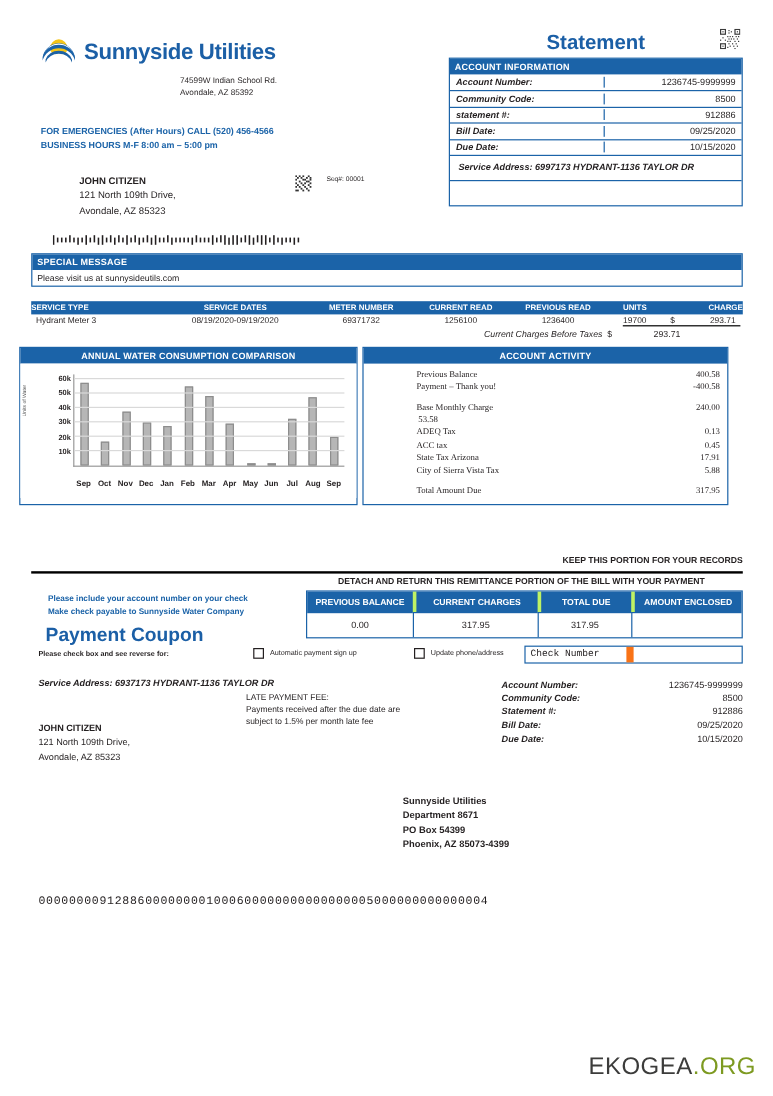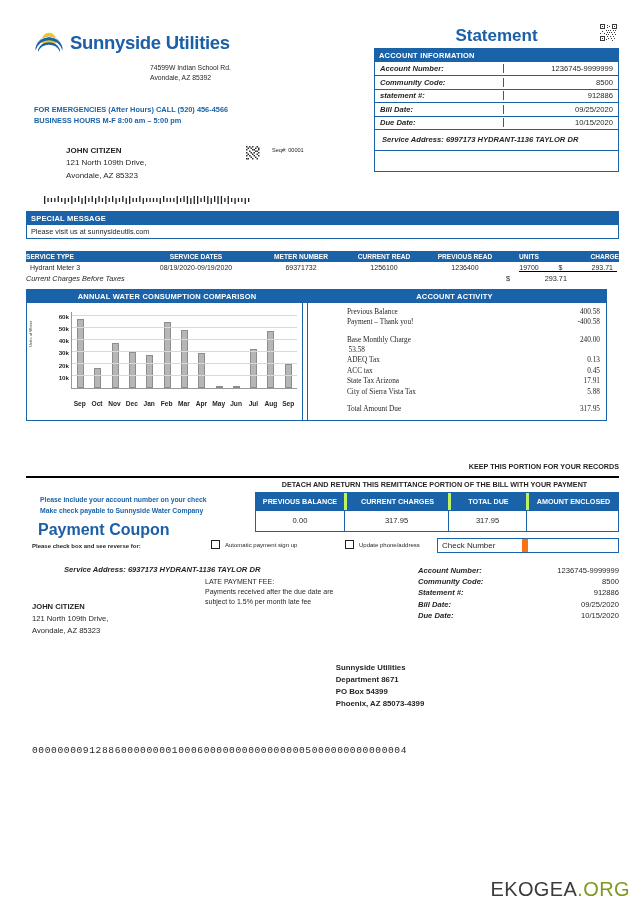--- a/index.html
+++ b/index.html
@@ -66,27 +66,27 @@
   .svc-line div { text-align:center; }
   .c1 { width:108px; text-align:left !important; padding-left:4px; }
   .c2 { width:124px; }
   .c3 { width:86px; }
   .c4 { width:80px; }
   .c5 { width:82px; }
   .c6 { width:46px; }
   .c7 { width:17px; }
   .c8 { width:50px; text-align:right !important; padding-right:6px; }
   .svc-total { display:flex; font-size:7.3px; padding-top:3px; }
-  .tot-lbl { width:480px; font-style:italic; padding-right:4px; }
+  .tot-lbl { width:480px; text-align:right; font-style:italic; padding-right:4px; }
   .tot-dol { width:17px; }
   .tot-amt { width:50px; text-align:right; padding-right:6px; }
   .rule-chg { position:absolute; left:519px; top:271px; width:98px; border-top:1.6px solid #000; }
 
   
-  .chart-panel { position:absolute; left:26px; top:289px; width:282px; height:132px;
+  .chart-panel { position:absolute; left:16px; top:289px; width:282px; height:132px;
                  border:1.6px solid #1b63a8; }
   .chart-area { position:relative; width:100%; height:112px; background:#fff; }
   .ylab { position:absolute; left:1px; top:44px; font-size:4.2px; color:#555;
           transform:rotate(-90deg); transform-origin:left top; white-space:nowrap; }
   .plot { position:absolute; left:44px; top:9px; right:10px; bottom:26px;
           border-left:1px solid #9a9a9a; border-bottom:1px solid #9a9a9a; }
   .grid { position:absolute; left:0; right:0; border-top:1px solid #d9d9d9; }
   .bars { position:absolute; left:0; right:0; bottom:0; top:0; display:flex;
           align-items:flex-end; justify-content:space-around; }
   .bar { width:7px; background:#b6b6b6; border:1px solid #8d8d8d; }
@@ -123,28 +123,28 @@
   .remit-head div { text-align:center; padding:4px 0; border-left:3px solid #bef264; line-height:1.25; }
   .remit-head div:first-child { border-left:none; }
   .remit-vals { display:flex; font-size:7.6px; }
   .remit-vals div { text-align:center; padding:5px 0 6px; border-left:1px solid #1b63a8;
                     border-top:1px solid #1b63a8; }
   .remit-vals div:first-child { border-left:none; }
   .rc1 { width:88px; } .rc2 { width:104px; } .rc3 { width:78px; } .rc4 { width:92px; }
 
   .chknum { position:absolute; left:437px; top:538px; width:182px; height:15px;
             border:1px solid #1b63a8; display:flex; }
-  .chknum .lbl { width:90px; border-right:6px solid #f97316; font-size:8px; padding:2px 0 0 4px; }
+  .chknum .lbl { width:90px; border-right:6px solid #f97316; font-size:8px; padding:2px 0 0 4px;font-family:Liberation Mono, monospace; }
 
   .cbox { position:absolute; width:8.5px; height:9px; border:1.3px solid #231f20; }
   .cbox-lbl { position:absolute; font-size:6px; }
 
   
   .cp-svc { position:absolute; left:32px; top:565px; font-size:7.6px; font-weight:bold;
-            font-style:italic;margin-left:32px; }
+            font-style:italic; }
   .cp-cust { position:absolute; left:32px; top:601px; font-size:7.6px; line-height:1.6; }
   .cp-cust .nm { font-weight:bold; }
   .late { position:absolute; left:205px; top:577px; width:150px; font-size:7px; line-height:1.45; }
   .late .hd { }
   .cp-acct { position:absolute; left:418px; top:565px; width:201px; }
   .cp-acct .r { display:flex; font-size:7.6px; line-height:1.48; }
   .cp-acct .l { width:96px; font-style:italic; font-weight:bold; }
   .cp-acct .v { flex:1; text-align:right; }
 
   .mailto { position:absolute; left:380px; top:662px; font-size:7.8px; font-weight:bold;

